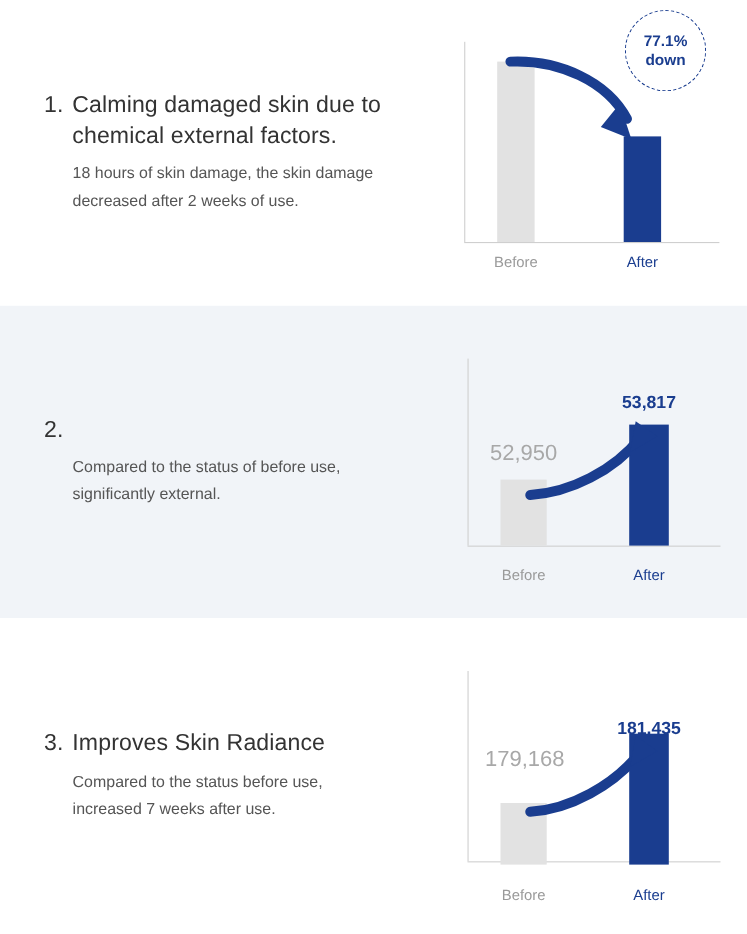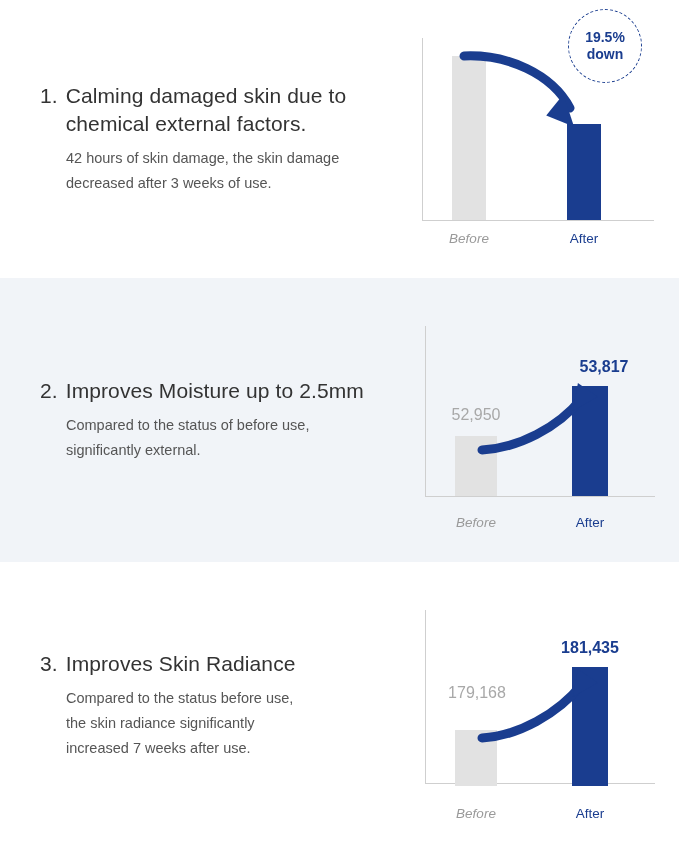--- a/index.html
+++ b/index.html
@@ -71,26 +71,26 @@
     bottom:0;
   }
   .bar-before{background:#e2e2e2;}
   .bar-after{background:#1a3d8f;}
 
   .lbl{
     position:absolute;
     font-size:13.5px;
     text-align:center;
   }
-  .lbl-before{color:#9a9a9a;font-style:italic;}
+  .lbl-before{color:#9a9a9a;}
   .lbl-after{color:#1a3d8f;font-weight:normal;}
 
   .val{
     position:absolute;
-    font-size:16px;
+    font-size:20px;
     text-align:center;
     white-space:nowrap;
   }
   .val-before{color:#a8a8a8;}
   .val-after{color:#1a3d8f;font-weight:bold;font-size:16px;}
 
   .badge{
     position:absolute;
     width:72px;height:72px;
     border:1.5px dashed #1a3d8f;
@@ -114,71 +114,68 @@
 <div class="section sec1">
   <div class="text-col">
     <div class="heading">
       <span class="num">1.</span>
       <span class="htxt">
         <span>Calming damaged skin due to</span><br>
         <span>chemical external factors.</span>
       </span>
     </div>
     <div class="body">
-      <div>42 hours of skin damage, the skin damage</div>
-      <div>decreased after 3 weeks of use.</div>
+      <div>18 hours of skin damage, the skin damage</div>
+      <div>decreased after 2 weeks of use.</div>
     </div>
   </div>
 
   <div class="chart-col">
 
     <div class="axis-v" style="left:22px;top:38px;height:182px;"></div>
     <div class="axis-h" style="left:22px;top:220px;width:232px;"></div>
 
     <div class="bar bar-before" style="left:52px;bottom:58px;width:34px;height:164px;"></div>
     <div class="bar bar-after" style="left:167px;bottom:58px;width:34px;height:96px;"></div>
 
     <div class="lbl lbl-before" style="left:29px;bottom:32px;width:80px;">Before</div>
     <div class="lbl lbl-after" style="left:144px;bottom:32px;width:80px;">After</div>
 
     <svg class="arrow-svg" style="left:60px;top:52px;width:130px;height:75px;" viewBox="0 0 130 75">
       <path d="M4,4 C48,2 92,22 110,56" stroke="#1a3d8f" stroke-width="9" fill="none" stroke-linecap="round"></path>
       <path d="M98,44 L120,70 L90,70 Z" fill="#1a3d8f" transform="rotate(22 105 57)"></path>
     </svg>
 
     <div class="badge" style="left:168px;top:9px;">
-      <span>19.5%</span>
+      <span>77.1%</span>
       <span>down</span>
     </div>
   </div>
 </div>
 
 <div class="section sec2">
   <div class="text-col">
     <div class="heading">
       <span class="num">2.</span>
-      <span class="htxt">
-        <span>Improves Moisture up to 2.5mm</span>
-      </span>
     </div>
     <div class="body">
       <div>Compared to the status of before use,</div>
       <div>significantly external.</div>
     </div>
   </div>
 
   <div class="chart-col">
     <div class="axis-v" style="left:25px;top:48px;height:170px;"></div>
     <div class="axis-h" style="left:25px;top:218px;width:230px;"></div>
 
     <div class="bar bar-before" style="left:55px;bottom:66px;width:42px;height:60px;"></div>
     <div class="bar bar-after" style="left:172px;bottom:66px;width:36px;height:110px;"></div>
 
     <div class="val val-before" style="left:36px;bottom:138px;width:80px;">52,950</div>
-    <div class="val val-after" style="left:164px;bottom:186px;width:80px;margin-top:44px;">53,817</div>
+    <div class="val val-after" style="left:150px;bottom:186px;width:80px;margin-top:44px;">53,817</div>
 
     <div class="lbl lbl-before" style="left:36px;bottom:32px;width:80px;">Before</div>
     <div class="lbl lbl-after" style="left:150px;bottom:32px;width:80px;">After</div>
 
     <svg class="arrow-svg" style="left:78px;top:110px;width:120px;height:70px;" viewBox="0 0 120 70">
       <path d="M4,62 C40,60 80,40 104,10" stroke="#1a3d8f" stroke-width="9" fill="none" stroke-linecap="round"></path>
       <path d="M92,0 L116,0 L104,26 Z" fill="#1a3d8f" transform="rotate(35 104 10)"></path>
     </svg>
   </div>
 </div>
@@ -186,34 +183,33 @@
 <div class="section sec3">
   <div class="text-col">
     <div class="heading">
       <span class="num">3.</span>
       <span class="htxt">
         <span>Improves Skin Radiance</span>
       </span>
     </div>
     <div class="body">
       <div>Compared to the status before use,</div>
-      <div>the skin radiance significantly</div>
       <div>increased 7 weeks after use.</div>
     </div>
   </div>
 
   <div class="chart-col">
     <div class="axis-v" style="left:25px;top:48px;height:173px;"></div>
     <div class="axis-h" style="left:25px;top:221px;width:230px;"></div>
 
     <div class="bar bar-before" style="left:55px;bottom:63px;width:42px;height:56px;"></div>
     <div class="bar bar-after" style="left:172px;bottom:63px;width:36px;height:119px;"></div>
 
     <div class="val val-before" style="left:32px;bottom:147px;width:90px;">179,168</div>
-    <div class="val val-after" style="left:145px;bottom:192px;width:90px;margin-top:12px;">181,435</div>
+    <div class="val val-after" style="left:145px;bottom:177px;width:90px;margin-top:12px;">181,435</div>
 
     <div class="lbl lbl-before" style="left:36px;bottom:28px;width:80px;">Before</div>
     <div class="lbl lbl-after" style="left:150px;bottom:28px;width:80px;">After</div>
 
     <svg class="arrow-svg" style="left:78px;top:112px;width:120px;height:72px;" viewBox="0 0 120 72">
       <path d="M4,64 C40,62 80,40 104,10" stroke="#1a3d8f" stroke-width="9" fill="none" stroke-linecap="round"></path>
       <path d="M92,0 L116,0 L104,26 Z" fill="#1a3d8f" transform="rotate(35 104 10)"></path>
     </svg>
   </div>
 </div>

